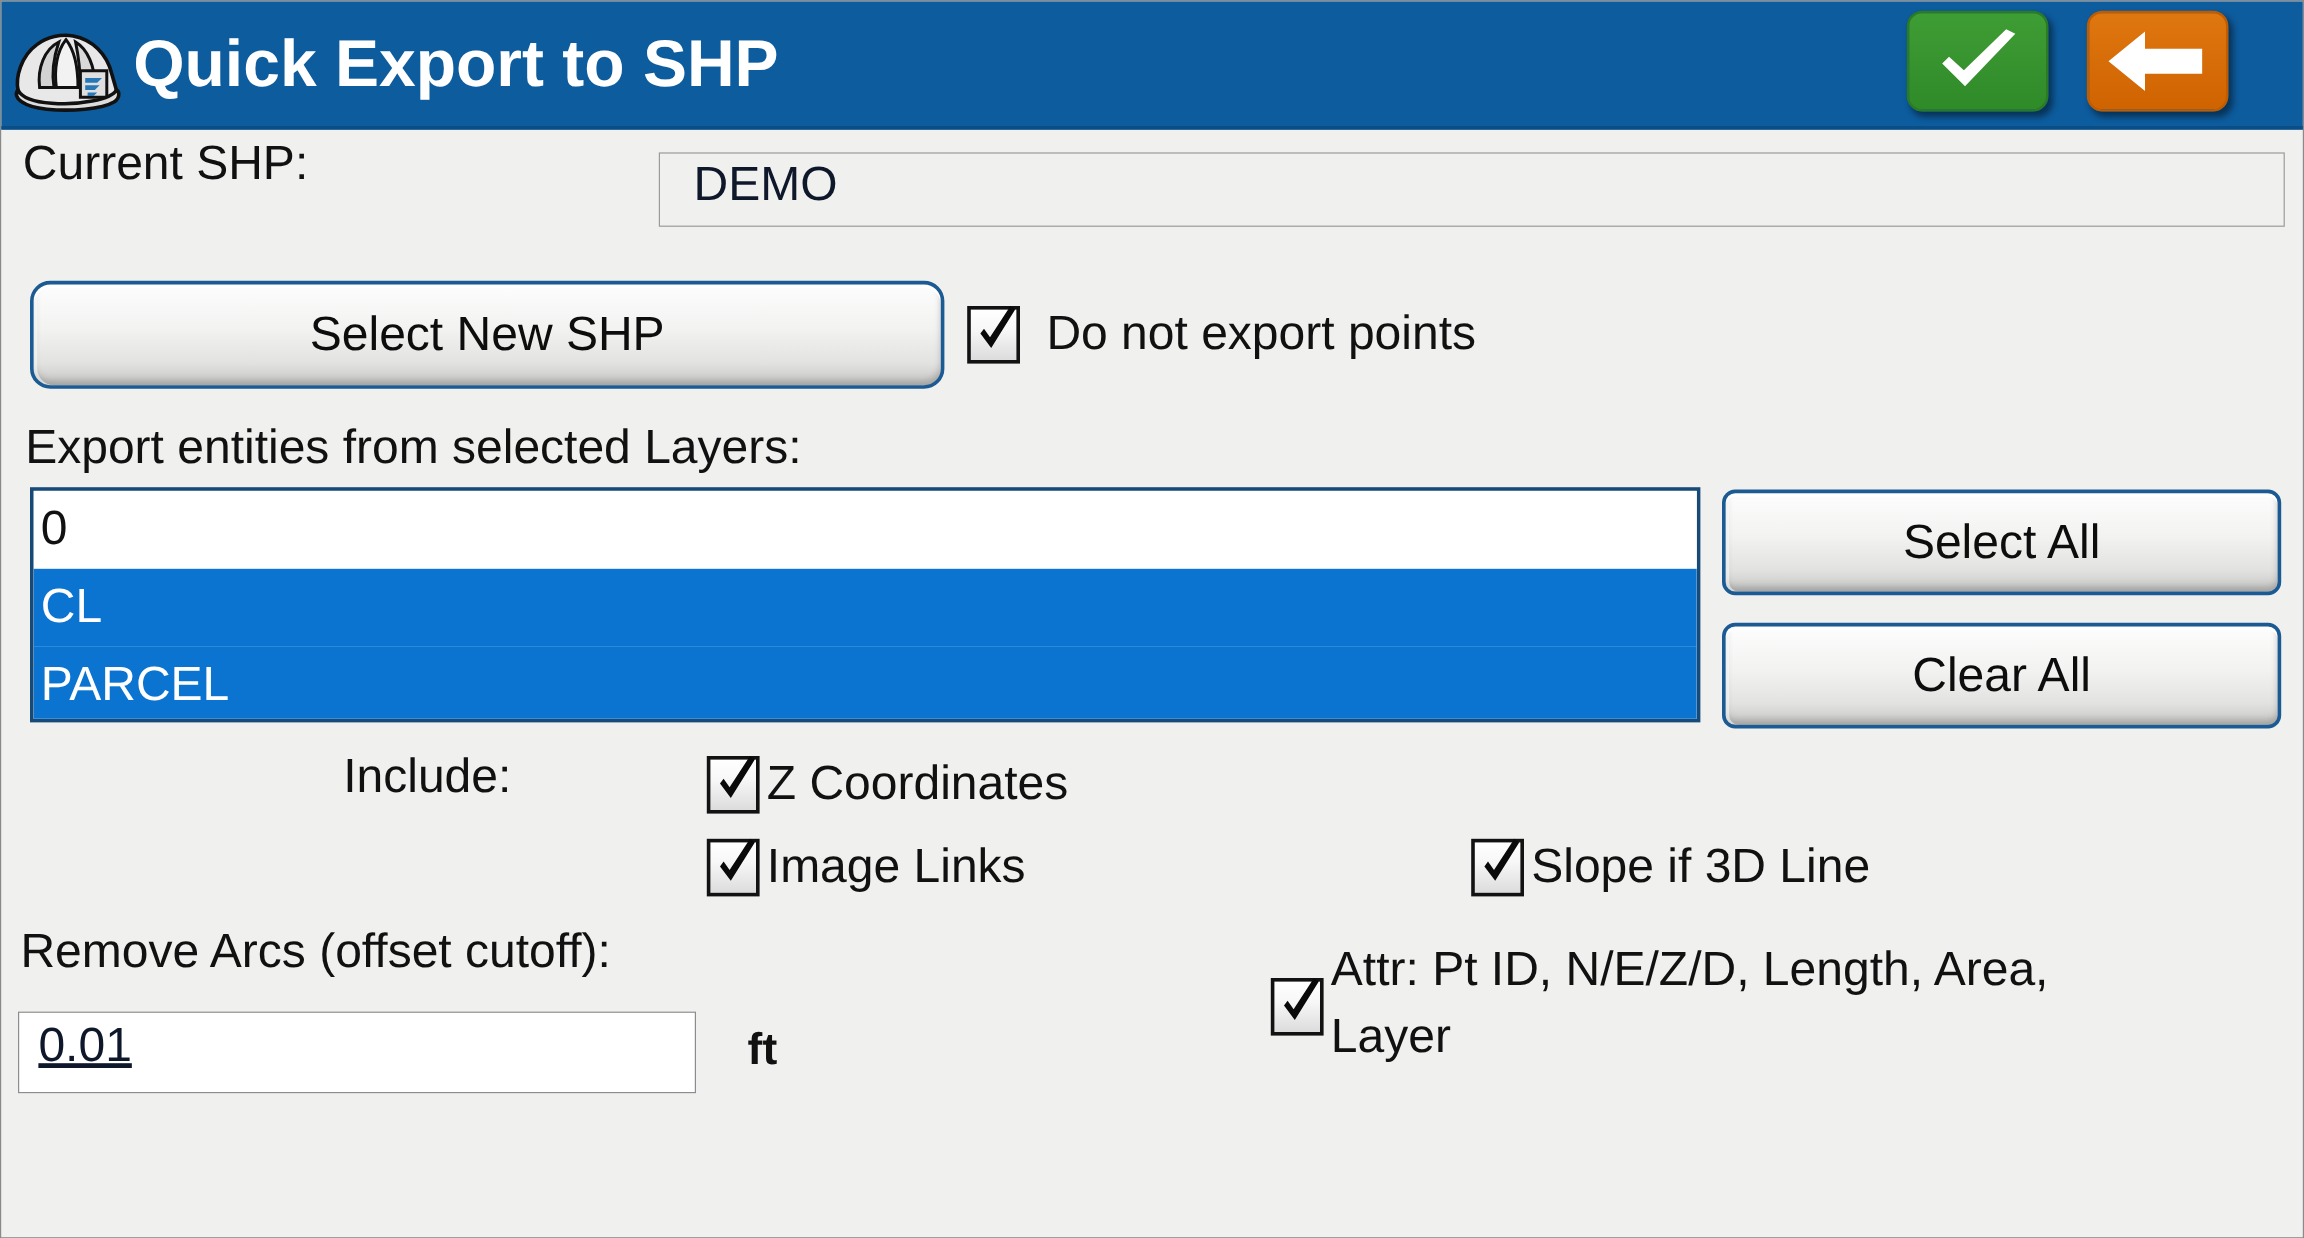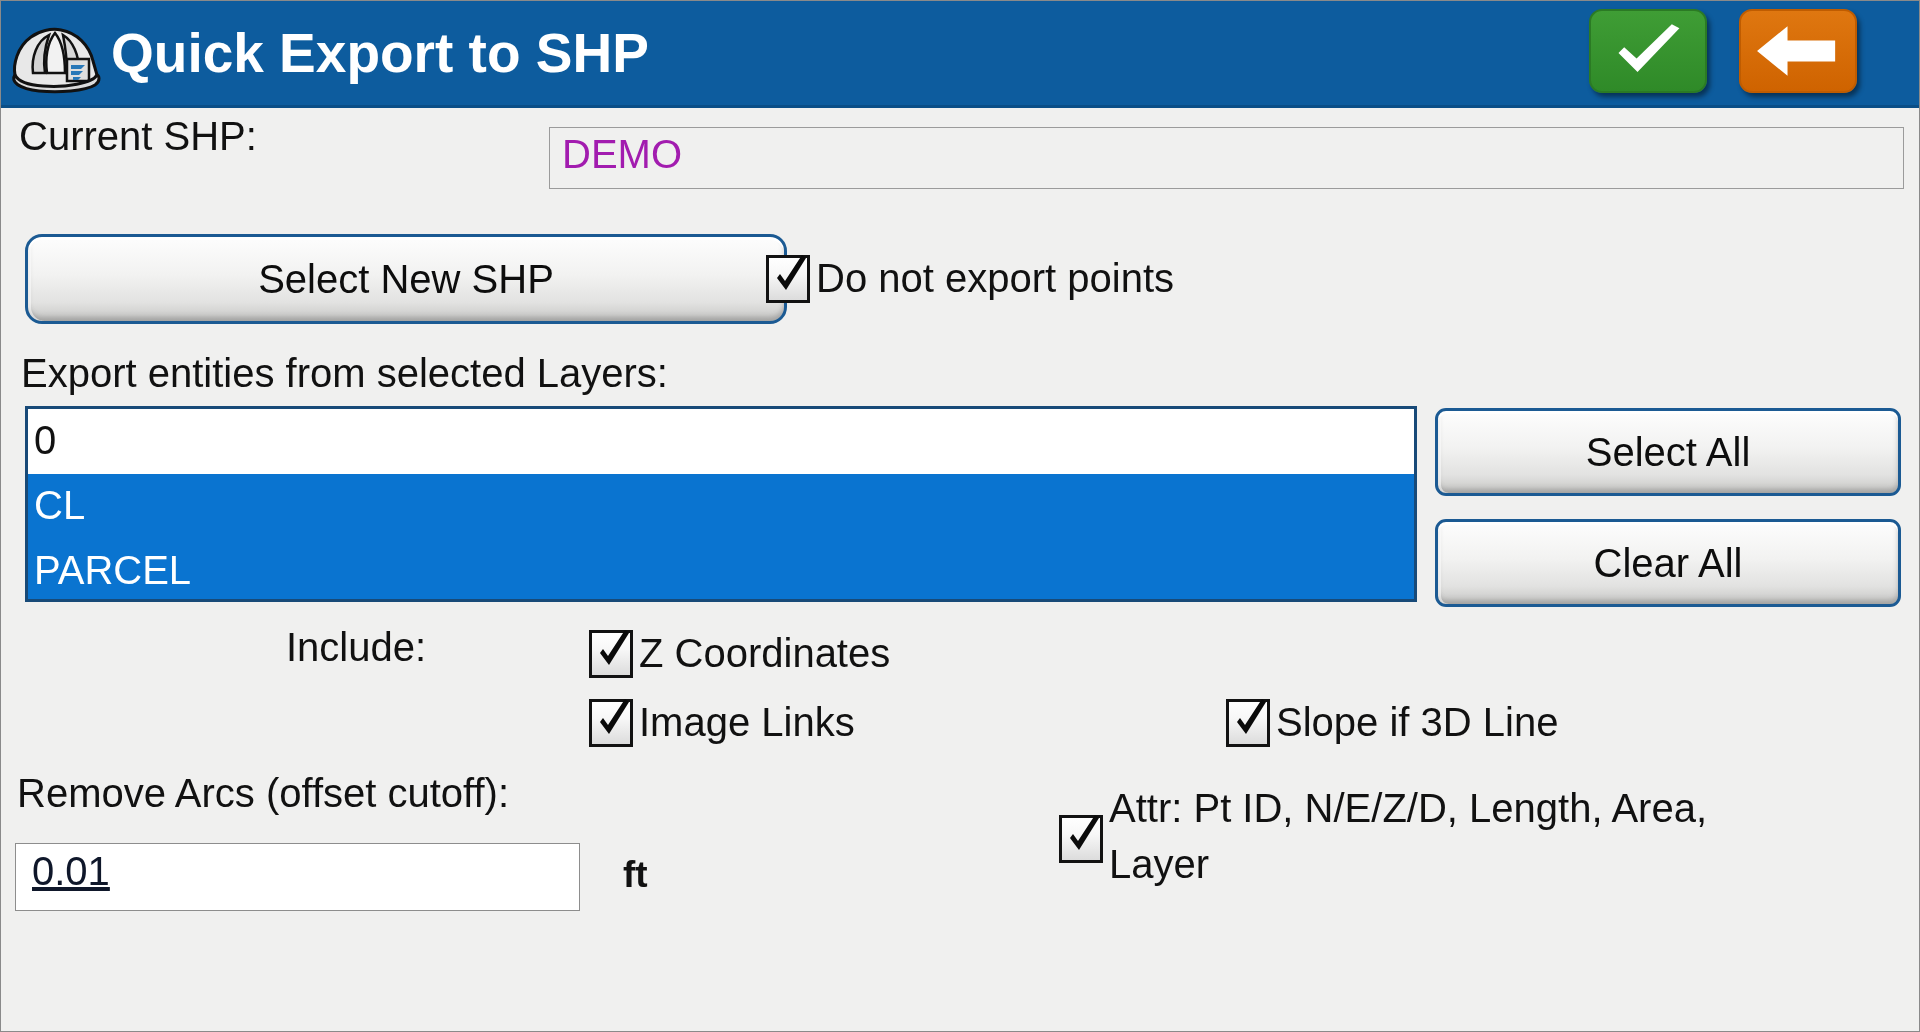--- a/index.html
+++ b/index.html
@@ -81,23 +81,23 @@
   #field-current-shp {
     position: absolute;
     left: 548px; top: 126px;
     width: 1355px; height: 62px;
     background: #f0f0ef;
     border: 1px solid #9b9b9b;
     box-sizing: border-box;
   }
   #field-current-shp .val {
     position: absolute;
-    left: 12px; top: 4px;
-    font-size: 40px;
-    color: #a21caf;
+    left: 28px; top: 4px;
+    font-size: 40px;
+    color: #0f172a;
     white-space: nowrap;
   }
 
   
   .btn3d {
     position: absolute;
     box-sizing: border-box;
     border: 3px solid #1b5a93;
     border-radius: 11px;
     background: linear-gradient(180deg, #fdfdfd 0%, #f2f2f1 45%, #e2e2e1 78%, #c6c6c4 100%);
@@ -134,21 +134,21 @@
     margin-top: 5px;
   }
   .cbox svg { position: absolute; left: -1px; top: -4px; width: 44px; height: 48px; }
   .cb-label {
     font-size: 40px;
     color: #111111;
     margin-left: 6px;
     line-height: 57px;
   }
 
-  #cb-no-points  { left: 765px; top: 249px; }
+  #cb-no-points  { left: 805px; top: 249px; gap: 16px; }
   #cb-z-coords   { left: 588px; top: 624px; }
   #cb-image-links{ left: 588px; top: 693px; }
   #cb-slope      { left: 1225px; top: 693px; }
   #cb-attr       { left: 1058px; top: 779px; width: 740px; align-items: center; }
   #cb-attr .cb-label { line-height: 56px; white-space: normal; }
 
   
   #lbl-export-entities { left: 20px; top: 350px; }
   #layer-list {
     position: absolute;

